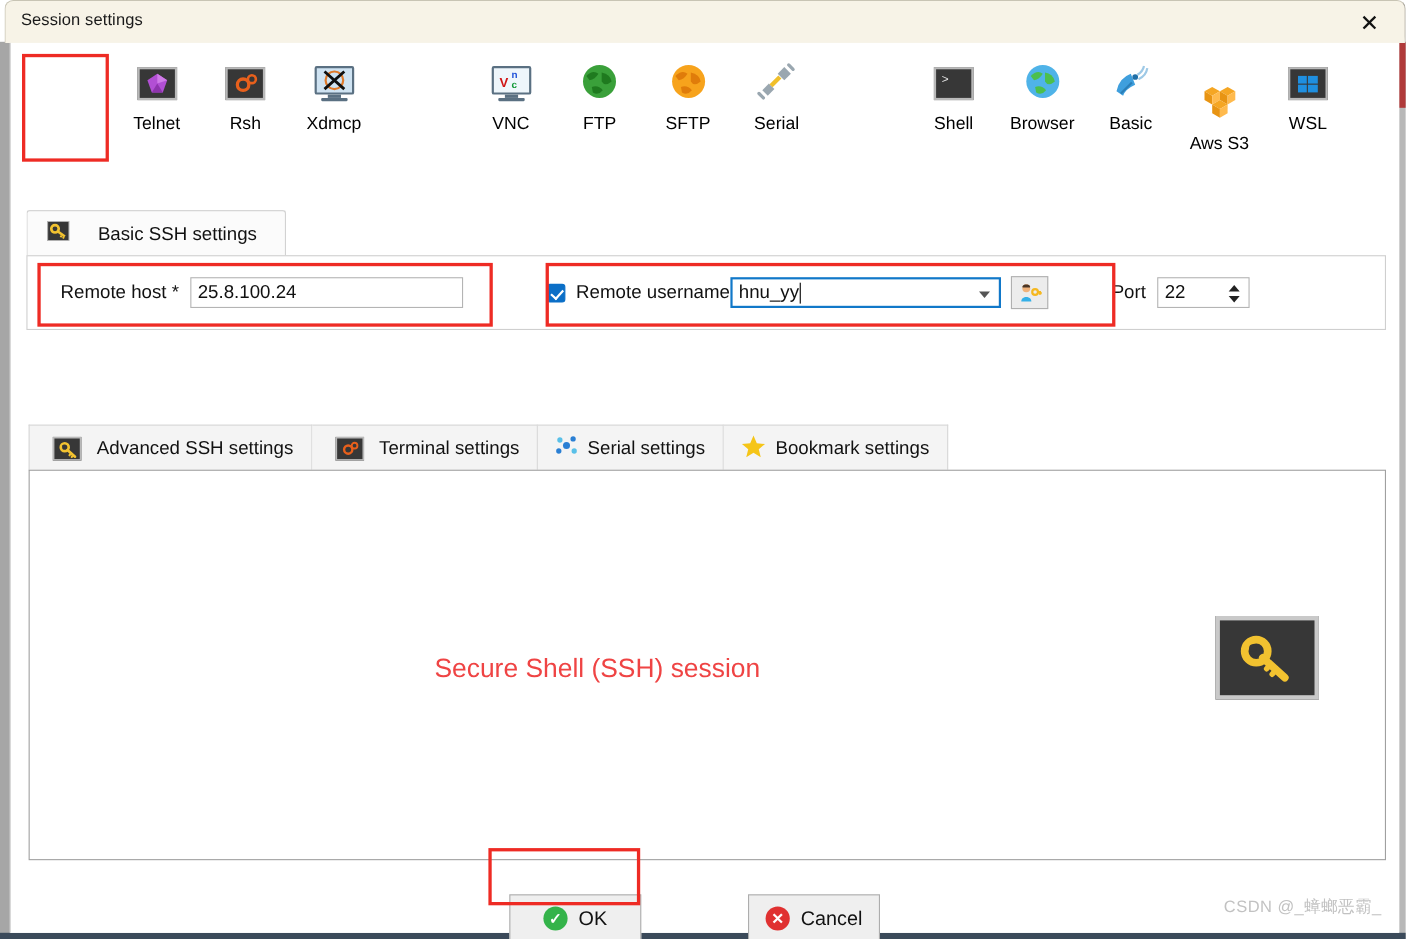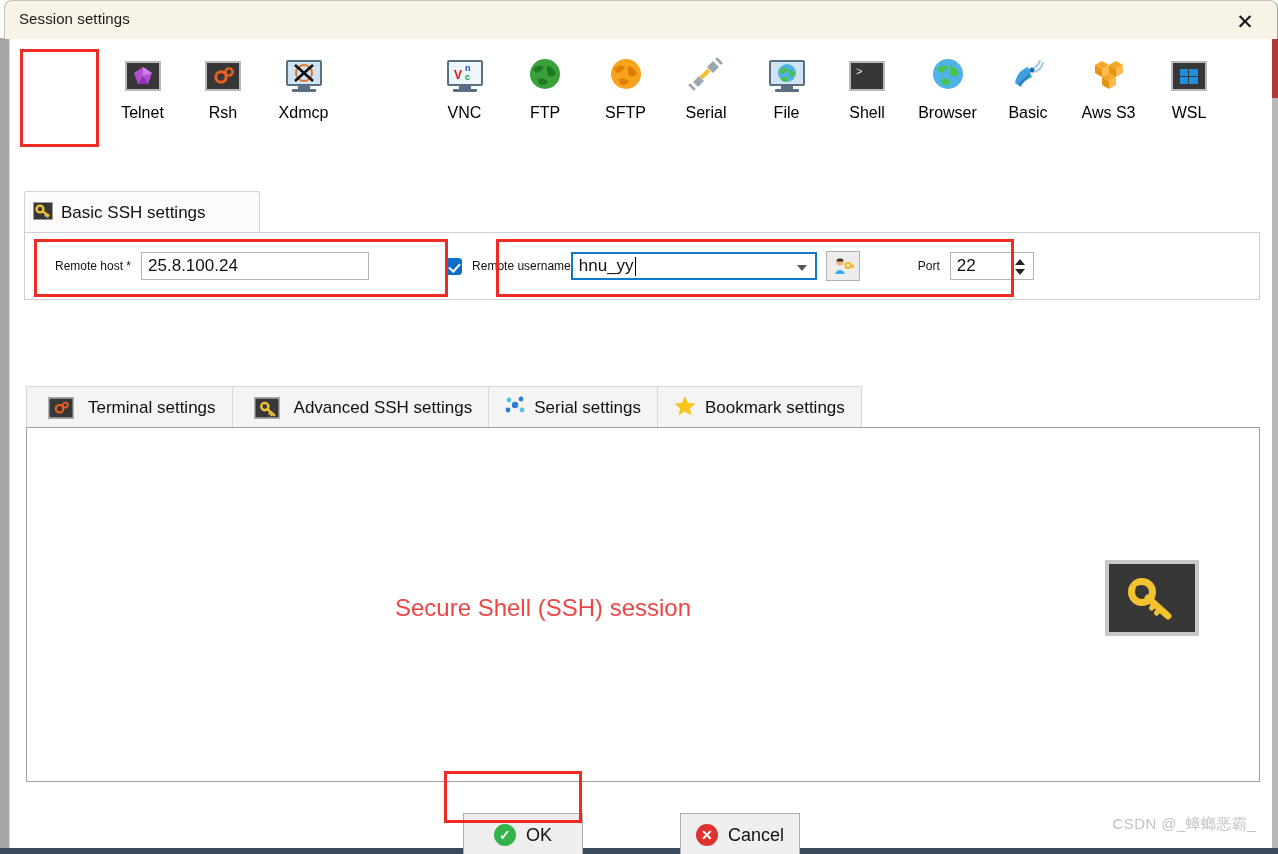--- a/index.html
+++ b/index.html
@@ -121,38 +121,38 @@
   }
 
   
   .basic-tab {
     position: absolute; left: 14px; top: 152px;
     width: 236px; height: 42px;
     background: #fbfbfb;
     border: 1px solid #d2d2d2;
     border-bottom: none;
     border-top-left-radius: 3px; border-top-right-radius: 3px;
-    display: flex; align-items: center; padding-left: 8px;
-    gap: 8px;
+    display: flex; align-items: center; padding-left: 18px;
+    gap: 26px;
   }
   .basic-tab .t-lbl { font-size: 17px; color: #111; }
 
   .basic-panel {
     position: absolute; left: 14px; top: 193px;
     width: 1236px; height: 68px;
     background: #ffffff;
     border: 1px solid #cfcfcf;
   }
 
   .fieldrow {
     position: absolute; left: 0; top: 0;
     width: 100%; height: 100%;
     display: flex; align-items: center;
   }
-  .flabel { font-size: 12px; color: #111; }
+  .flabel { font-size: 17px; color: #111; }
   .tinput {
     height: 28px;
     border: 1px solid #b4b4b4;
     background: #ffffff;
     font-size: 17px; color: #111;
     padding: 0 6px;
     display: flex; align-items: center;
     font-family: "Liberation Sans", sans-serif;
   }
   .tinput.focused { border: 2px solid #1178c9; }
@@ -363,37 +363,20 @@
             <span><svg width="36" height="34" viewBox="0 0 36 34">
                 <path d="M5 25 L11 19 L16 24 L10 30 Z" fill="#9aa7b0"></path>
                 <path d="M2 28 L6 32" stroke="#9aa7b0" stroke-width="3" stroke-linecap="round"></path>
                 <path d="M13 21 L21 13" stroke="#f0bf2a" stroke-width="4"></path>
                 <path d="M19 10 L25 4 L31 10 L25 16 Z" fill="#9aa7b0"></path>
                 <path d="M29 2 L33 6" stroke="#9aa7b0" stroke-width="3" stroke-linecap="round"></path>
               </svg></span>
           </div>
           <div class="lbl">Serial</div>
         </div>
-        <div class="proto-tile" style="left: 737.5px;">
-          <div class="ico">
-            <span class="monitor">
-              <span class="screen">
-                <svg width="26" height="22" viewBox="0 0 26 22">
-                  <circle cx="13" cy="11" r="9" fill="#4fb3e8"></circle>
-                  <path d="M5 8 Q10 4 14 8 Q11 12 7 12 Z" fill="#4cbf4c"></path>
-                  <path d="M15 7 Q21 9 21 13 Q17 17 15 13 Z" fill="#4cbf4c"></path>
-                  <path d="M7 15 Q12 14 15 18 Q11 21 8 19 Z" fill="#4cbf4c"></path>
-                </svg>
-              </span>
-              <span class="stand"></span>
-              <span class="base"></span>
-            </span>
-          </div>
-          <div class="lbl">File</div>
-        </div>
         <div class="proto-tile" style="left: 818px;">
           <div class="ico">
             <span class="dark-tile">
               <svg width="26" height="24" viewBox="0 0 26 24">
                 <text x="2" y="11" font-size="11" fill="#e8e8e8" font-family="Liberation Mono">&gt;</text>
               </svg>
             </span>
           </div>
           <div class="lbl">Shell</div>
         </div>
@@ -413,21 +396,21 @@
             <span><svg width="34" height="34" viewBox="0 0 34 34">
                 <path d="M4 26 Q6 14 17 10 L21 20 Q12 24 10 30 Z" fill="#3f9fdd"></path>
                 <path d="M8 28 L18 18" stroke="#2b7fb8" stroke-width="2"></path>
                 <circle cx="21" cy="13" r="2.6" fill="#1f6fa8"></circle>
                 <path d="M23 11 Q28 8 29 3" stroke="#9ec9e6" stroke-width="2" fill="none"></path>
                 <path d="M24 15 Q31 12 32 5" stroke="#9ec9e6" stroke-width="2" fill="none"></path>
               </svg></span>
           </div>
           <div class="lbl">Basic</div>
         </div>
-        <div class="proto-tile" style="left: 1059.5px;">
+        <div class="proto-tile" style="left: 1059.5px; justify-content: flex-end;">
           <div class="ico">
             <span><svg width="34" height="34" viewBox="0 0 34 34">
                 <path d="M3 8 L10 4 L17 8 L10 12 Z" fill="#f5a623"></path>
                 <path d="M3 8 L10 12 L10 20 L3 16 Z" fill="#e89412"></path>
                 <path d="M17 8 L10 12 L10 20 L17 16 Z" fill="#ffba4d"></path>
                 <path d="M17 8 L24 4 L31 8 L24 12 Z" fill="#f5a623"></path>
                 <path d="M17 8 L24 12 L24 20 L17 16 Z" fill="#e89412"></path>
                 <path d="M31 8 L24 12 L24 20 L31 16 Z" fill="#ffba4d"></path>
                 <path d="M10 20 L17 16 L24 20 L17 24 Z" fill="#f5a623"></path>
                 <path d="M10 20 L17 24 L17 32 L10 28 Z" fill="#e89412"></path>
@@ -460,21 +443,21 @@
           <path d="M13 13 L12 14.6 M15 14.4 L14.2 15.8" stroke="#f2c230" stroke-width="1.8"></path>
         </svg>
       </span>
       <span class="t-lbl">Basic SSH settings</span>
     </div>
 
     <div class="basic-panel">
       <div class="fieldrow">
 
         <span class="flabel" style="margin-left:30px">Remote host *</span>
-        <span class="tinput" style="width:228px; margin-left:10px" placeholder="">25.8.100.24</span>
+        <span class="tinput" style="width:248px; margin-left:10px" placeholder="">25.8.100.24</span>
 
         <span class="checkbox" style="margin-left:76px"></span>
         <span class="flabel" style="margin-left:10px">Remote username</span>
 
         <span class="tinput focused" style="width:246px; position:relative; padding-right:8px">
           <span>hnu_yy</span>
           <span style="display:inline-block;width:1px;height:19px;background:#000;margin-left:1px"></span>
           <span class="combo-arrow" style="position:absolute; right:8px; top:11px"></span>
         </span>
 
@@ -493,51 +476,51 @@
           <span>22</span>
           <span class="spinner" style="position:absolute; right:4px; top:0">
             <span class="spin-up"></span>
             <span class="spin-dn"></span>
           </span>
         </span>
       </div>
     </div>
 
     <div class="tabstrip" id="tabstrip">
-        <div class="tabitem">
-          <span style="display: flex; align-items: center;">
-            <span style="display:inline-flex;transform:scale(.72);transform-origin:center">
-              <span class="dark-tile">
-                <svg width="26" height="24" viewBox="0 0 26 24">
-                  <circle cx="11" cy="13" r="5.2" fill="none" stroke="#e8601c" stroke-width="3"></circle>
-                  <circle cx="11" cy="13" r="1.6" fill="#373737"></circle>
-                  <circle cx="19" cy="8" r="3.6" fill="none" stroke="#e8601c" stroke-width="2.4"></circle>
-                </svg>
-              </span>
-            </span>
-          </span>
-          <span>Terminal settings</span>
-        </div>
         <div class="tabitem">
           <span style="display: flex; align-items: center;">
             <span style="display:inline-flex;transform:scale(.72);transform-origin:center">
               <span class="dark-tile">
                 <svg width="28" height="24" viewBox="0 0 28 24">
                   <circle cx="11" cy="10" r="5" fill="none" stroke="#f2c230" stroke-width="3.4"></circle>
                   <circle cx="9.5" cy="8.5" r="1.6" fill="#373737"></circle>
                   <path d="M14.5 13.5 L24 22" stroke="#f2c230" stroke-width="3.4" stroke-linecap="round"></path>
                   <path d="M19 18 L17 20.2 M21.6 20.4 L19.8 22.4" stroke="#f2c230" stroke-width="2.6" stroke-linecap="round"></path>
                 </svg>
               </span>
             </span>
           </span>
           <span>Advanced SSH settings</span>
         </div>
         <div class="tabitem">
           <span style="display: flex; align-items: center;">
+            <span style="display:inline-flex;transform:scale(.72);transform-origin:center">
+              <span class="dark-tile">
+                <svg width="26" height="24" viewBox="0 0 26 24">
+                  <circle cx="11" cy="13" r="5.2" fill="none" stroke="#e8601c" stroke-width="3"></circle>
+                  <circle cx="11" cy="13" r="1.6" fill="#373737"></circle>
+                  <circle cx="19" cy="8" r="3.6" fill="none" stroke="#e8601c" stroke-width="2.4"></circle>
+                </svg>
+              </span>
+            </span>
+          </span>
+          <span>Terminal settings</span>
+        </div>
+        <div class="tabitem">
+          <span style="display: flex; align-items: center;">
             <span><svg width="20" height="20" viewBox="0 0 20 20">
                 <circle cx="10" cy="10" r="3.2" fill="#2a7fd4"></circle>
                 <circle cx="4" cy="5" r="2.4" fill="#59c0e8"></circle>
                 <circle cx="16" cy="4" r="2.4" fill="#2a7fd4"></circle>
                 <circle cx="3" cy="15" r="2.4" fill="#2a7fd4"></circle>
                 <circle cx="17" cy="15" r="2.4" fill="#59c0e8"></circle>
               </svg></span>
           </span>
           <span>Serial settings</span>
         </div>

